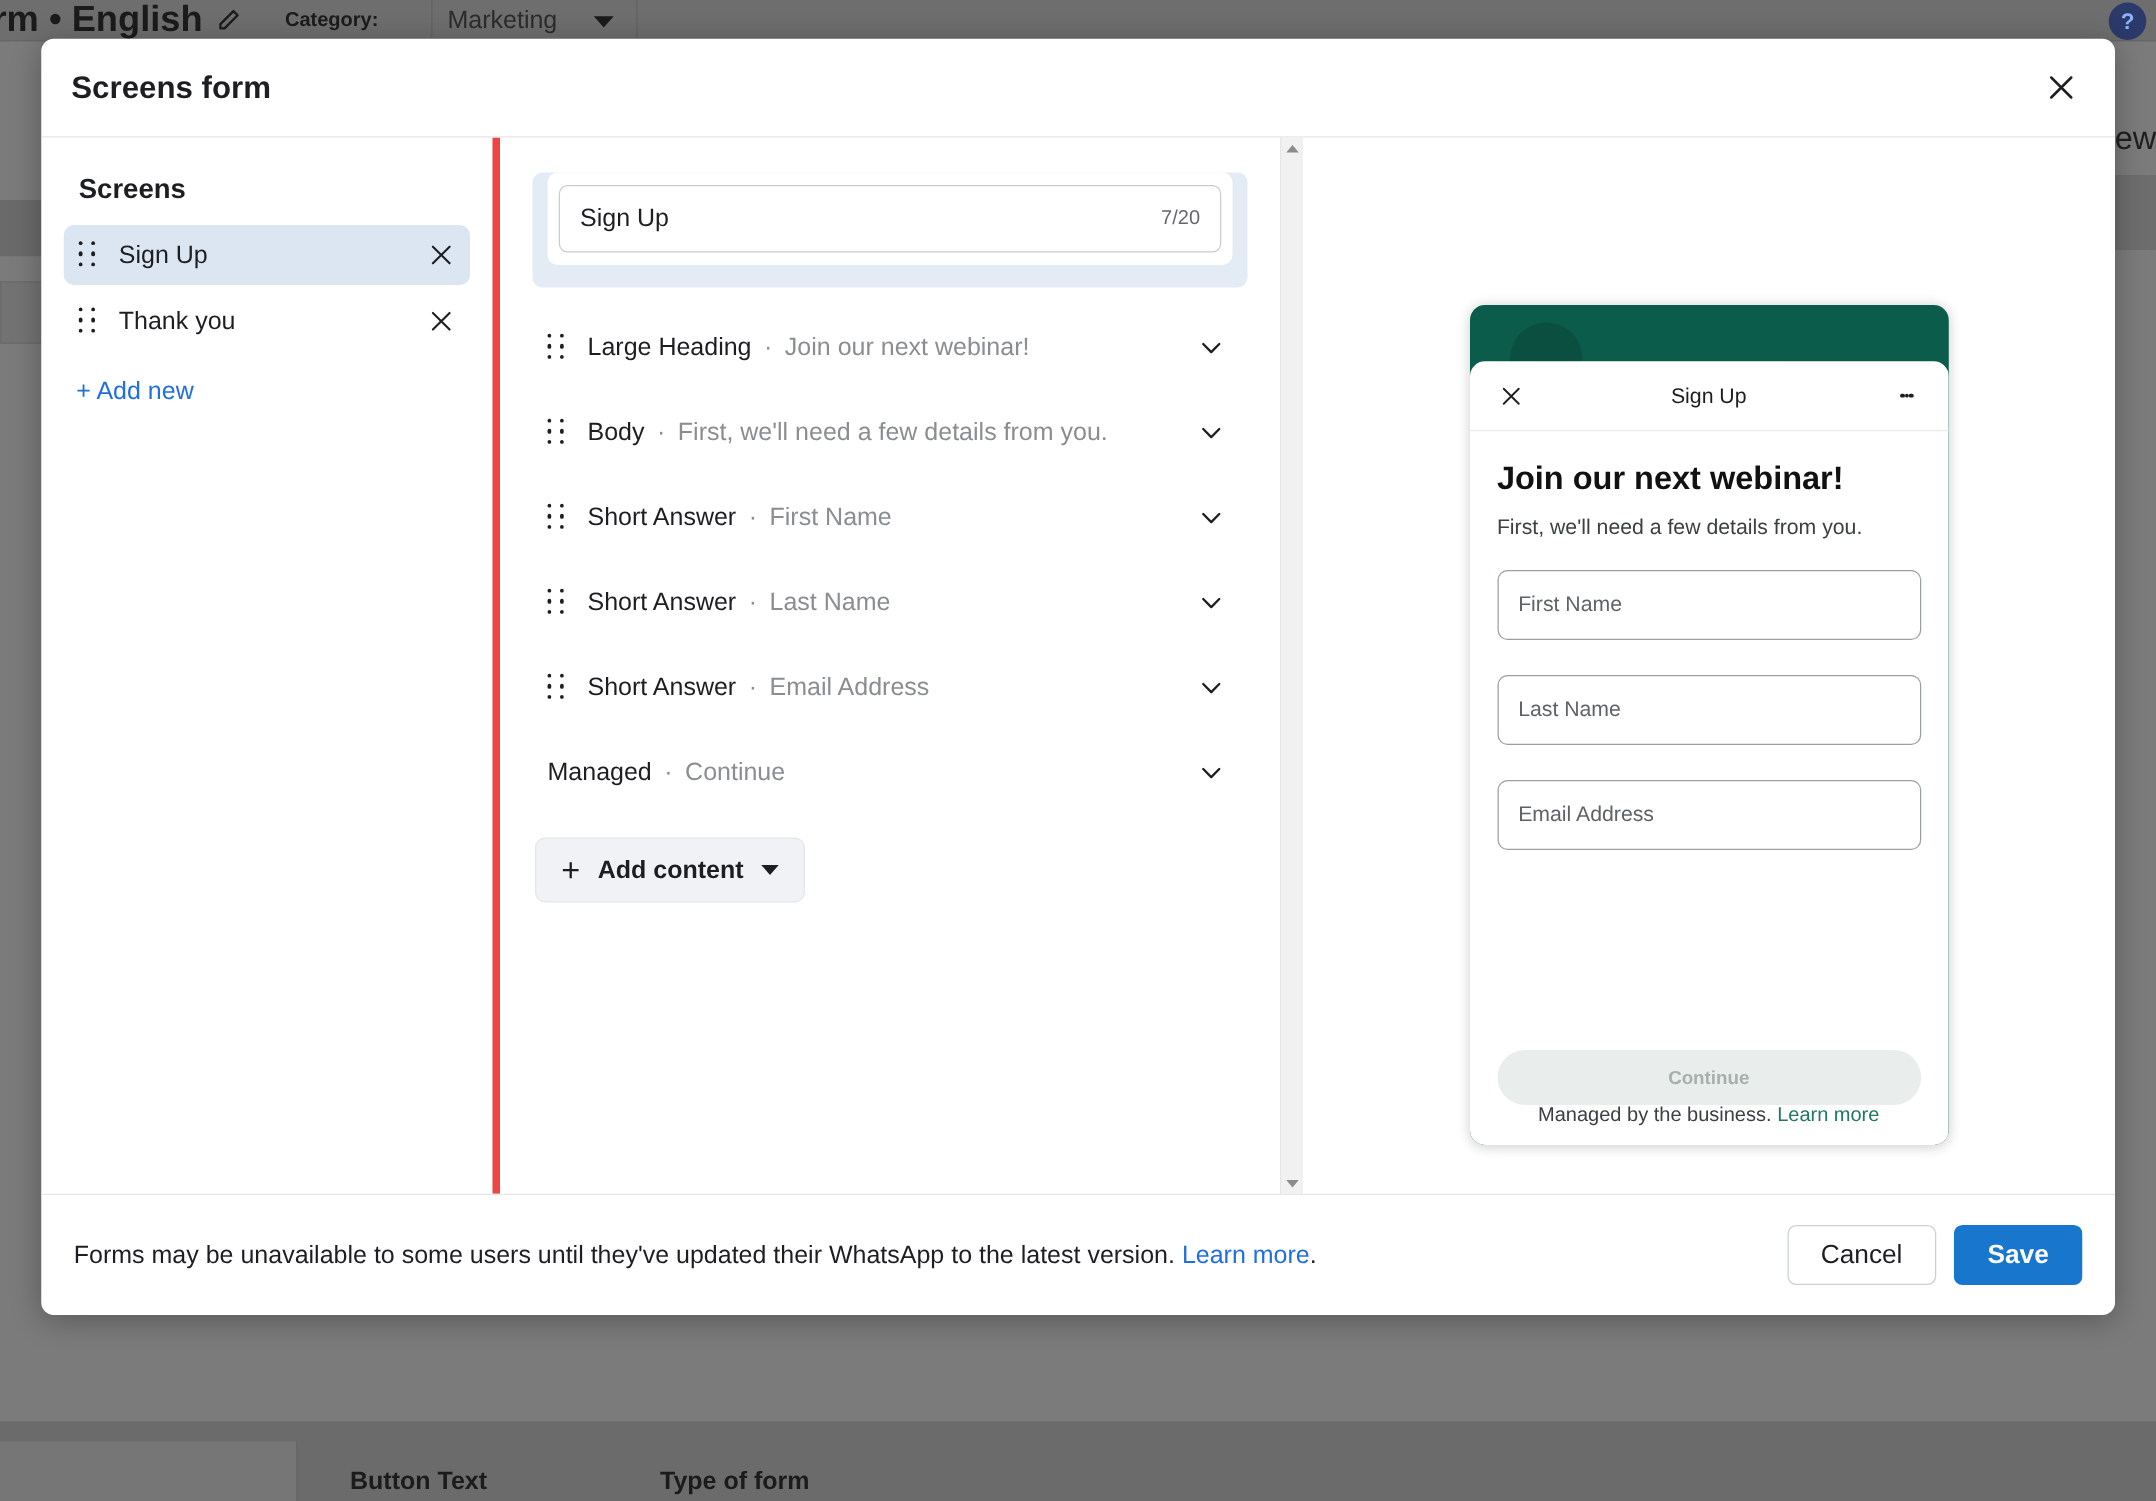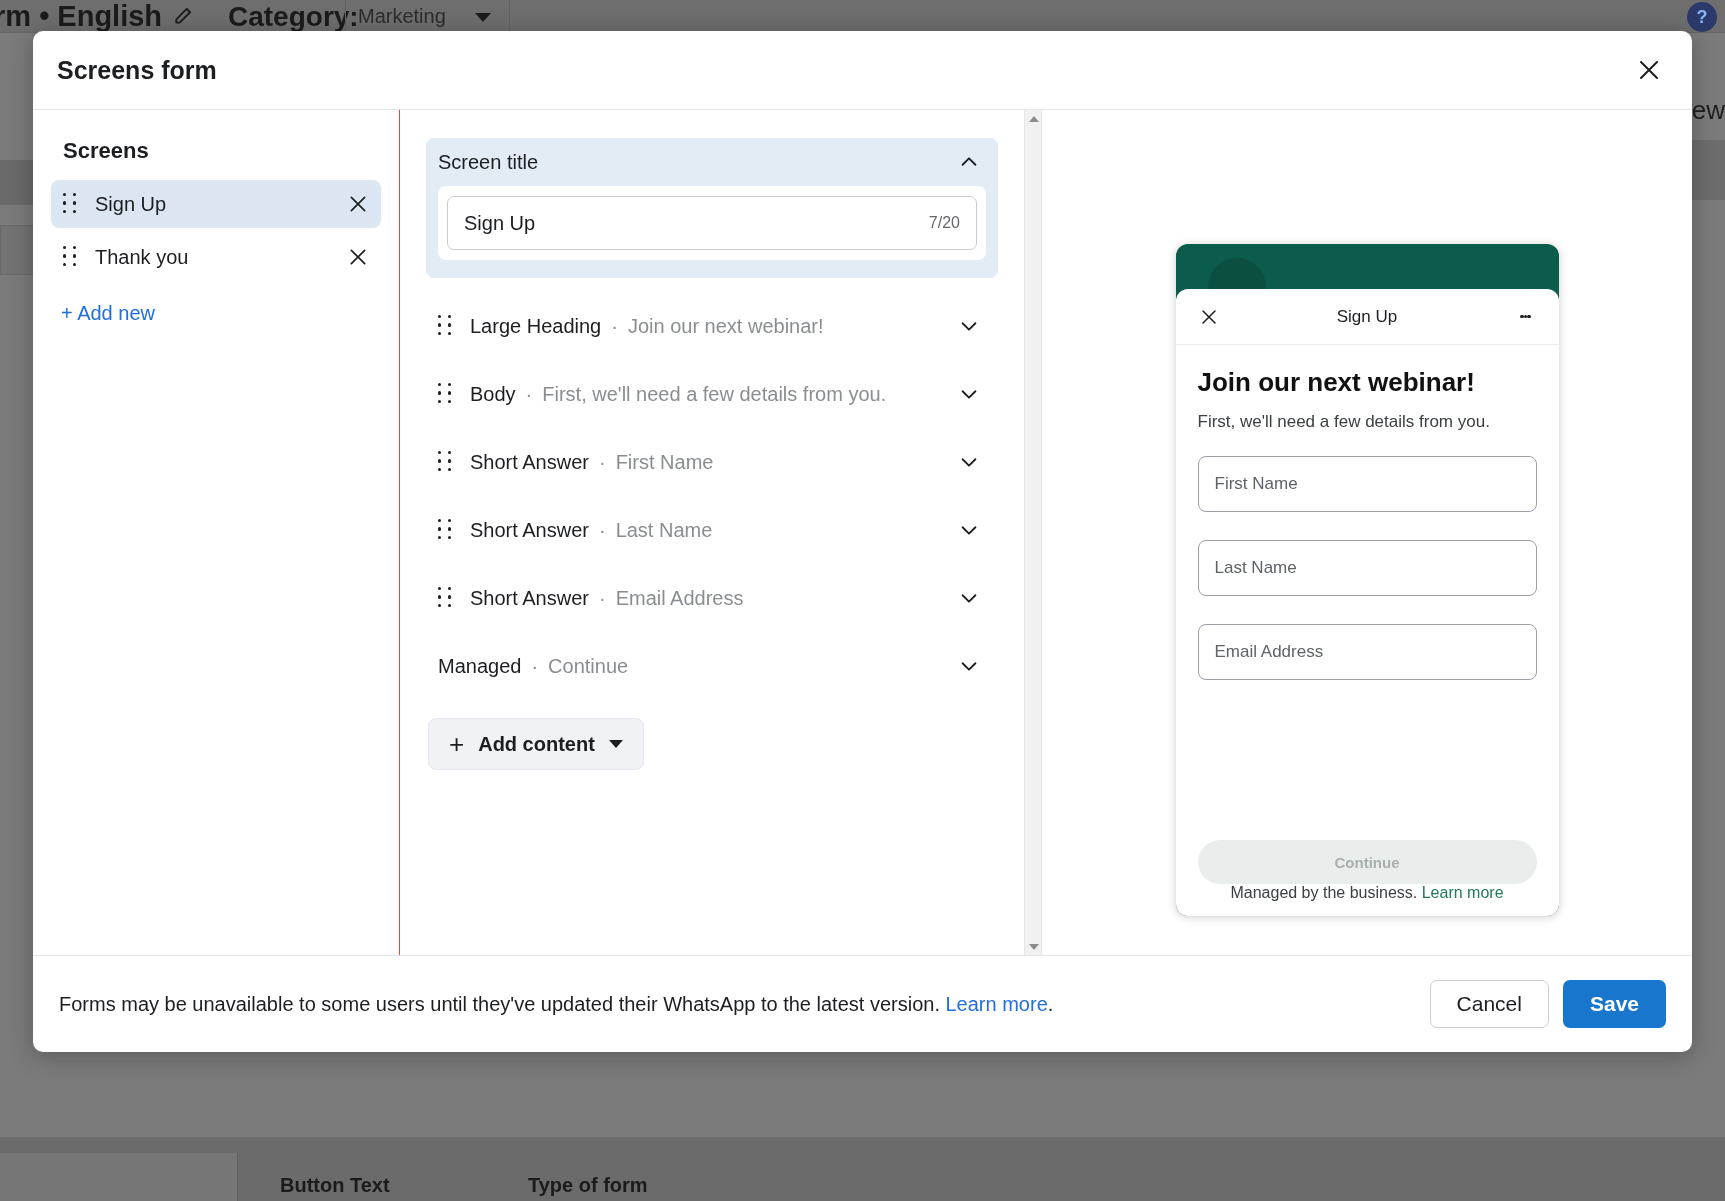--- a/index.html
+++ b/index.html
@@ -34,21 +34,21 @@
     white-space: nowrap;
   }
   .bg-pencil-icon {
     position: absolute;
     left: 173px; top: 6px;
     width: 20px; height: 20px;
   }
   .bg-cat-label {
     position: absolute;
     left: 228px; top: 0;
-    font-size: 28px;
+    font-size: 16px;
     font-weight: bold;
     color: #1b1b1b;
     line-height: 33px;
     white-space: nowrap;
   }
   .bg-cat-select {
     position: absolute;
     left: 345px; top: 0;
     width: 165px; height: 33px;
     border-left: 1px solid #636363;
@@ -170,21 +170,21 @@
   .modal-body {
     flex: 1 1 auto;
     display: flex;
     min-height: 0;
   }
 
   
   .screens-col {
     width: 367px;
     flex: 0 0 367px;
-    border-right: 1px solid #ef4444;
+    border-right: 6px solid #ef4444;
     padding: 28px 18px 0 18px;
   }
   .screens-heading {
     font-size: 22px;
     font-weight: bold;
     color: #1c1e21;
     margin: 0 0 16px 12px;
   }
   .screen-item {
     height: 48px;
@@ -639,28 +639,20 @@
         </span>
       </div>
 
       <div class="add-new">+ Add new</div>
     </div>
 
     <div class="edit-col">
       <div class="edit-scroll">
 
         <div class="title-card">
-          <div class="title-card-head">
-            <span class="title-card-label">Screen title</span>
-            <span class="chev">
-              <svg width="22" height="22" viewBox="0 0 24 24" fill="none" stroke="#1c1e21" stroke-width="2" stroke-linecap="round" stroke-linejoin="round">
-                <path d="M5 15l7-7 7 7"></path>
-              </svg>
-            </span>
-          </div>
           <div class="input-wrap">
             <div class="text-input">
               <input type="text" value="Sign Up" style="">
               <span class="char-count">7/20</span>
             </div>
           </div>
         </div>
 
         <div class="content-row">
           <span class="drag-dots">

